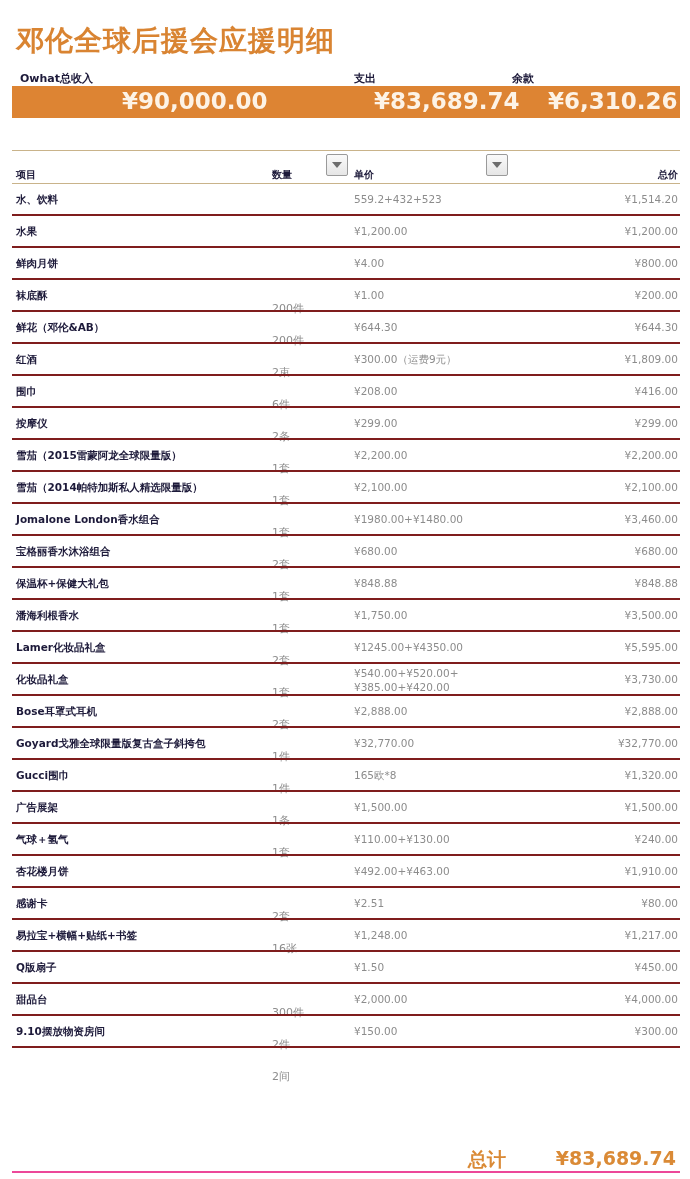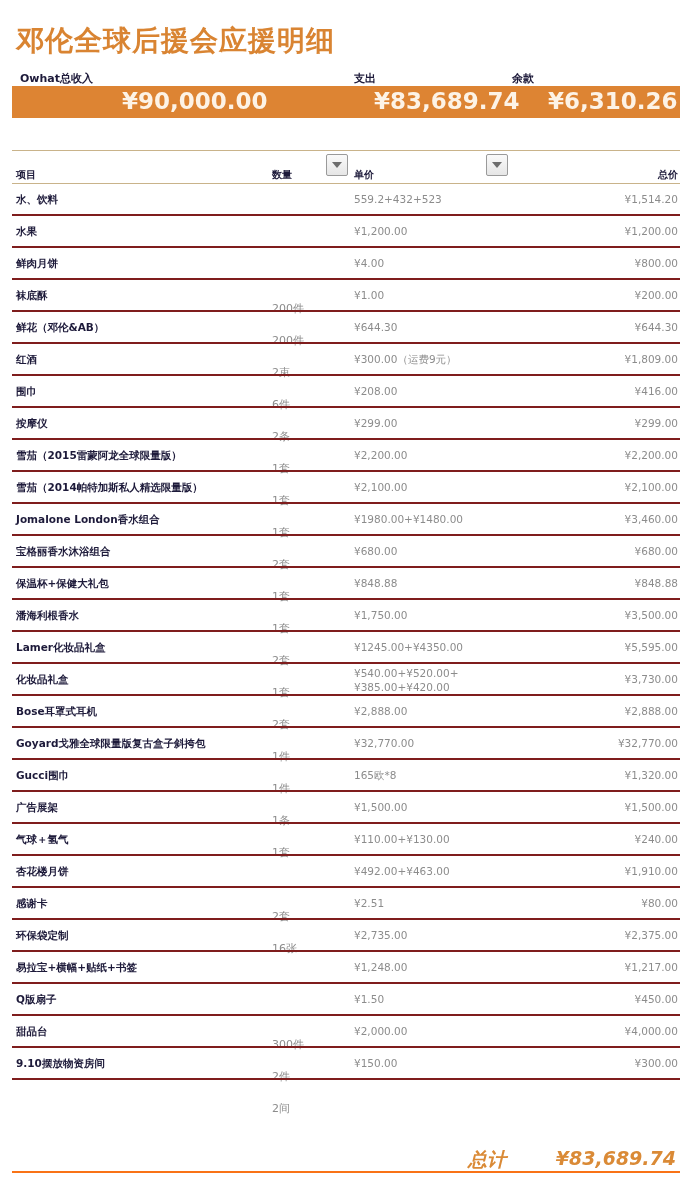--- a/index.html
+++ b/index.html
@@ -16,21 +16,21 @@
         border-radius:2px; background:linear-gradient(#fafafa,#e6e6e6); box-sizing:border-box; }
   .dd::after { content:""; position:absolute; left:5px; top:7px; border-left:5px solid transparent;
                border-right:5px solid transparent; border-top:6px solid #6d6d6d; }
   .rows { position:absolute; left:12px; top:184px; width:668px; }
   .row { position:relative; height:32px; border-bottom:2px solid #7f1d1d; box-sizing:border-box; }
   .c-name { position:absolute; left:4px; top:9px; font-size:10.5px; font-weight:bold; color:#1d1a3a; white-space:nowrap; }
   .c-qty { position:absolute; left:260px; top:9px; font-size:11px; color:#8c8c8c;margin-top:44px; }
   .c-unit { position:absolute; left:342px; top:9px; font-size:10.5px; color:#8c8c8c; white-space:nowrap; }
   .c-unit.two { top:2px; line-height:14px; }
   .c-total { position:absolute; right:2px; top:9px; font-size:10.5px; color:#8c8c8c; }
-  .total-row { position:absolute; left:12px; top:1146px; width:668px; height:27px; border-bottom:2px solid #f97316; box-sizing:border-box;font-style:italic; }
+  .total-row { position:absolute; left:12px; top:1146px; width:668px; height:27px; border-bottom:2px solid #ec4899; box-sizing:border-box; }
   .total-label { position:absolute; left:456px; top:1px; font-size:19px; font-weight:bold; color:#DA8A36; }
   .total-val { position:absolute; right:4px; top:1px; font-size:19px; font-weight:bold; color:#DA8A36; }
 </style>
 </head>
 <body>
 
 <div class="title">邓伦全球后援会应援明细</div>
 
 <div class="sum-label" style="left:20px">Owhat总收入</div>
 <div class="sum-label" style="left:354px">支出</div>
@@ -188,26 +188,20 @@
       <div class="c-unit">¥492.00+¥463.00</div>
       <div class="c-total">¥1,910.00</div>
     </div>
     <div class="row">
       <div class="c-name">感谢卡</div>
       <div class="c-qty">16张</div>
       <div class="c-unit">¥2.51</div>
       <div class="c-total">¥80.00</div>
     </div>
     <div class="row">
-      <div class="c-name">环保袋定制</div>
-      <div class="c-qty"></div>
-      <div class="c-unit">¥2,735.00</div>
-      <div class="c-total">¥2,375.00</div>
-    </div>
-    <div class="row">
       <div class="c-name">易拉宝+横幅+贴纸+书签</div>
       <div class="c-qty"></div>
       <div class="c-unit">¥1,248.00</div>
       <div class="c-total">¥1,217.00</div>
     </div>
     <div class="row">
       <div class="c-name">Q版扇子</div>
       <div class="c-qty">300件</div>
       <div class="c-unit">¥1.50</div>
       <div class="c-total">¥450.00</div>

